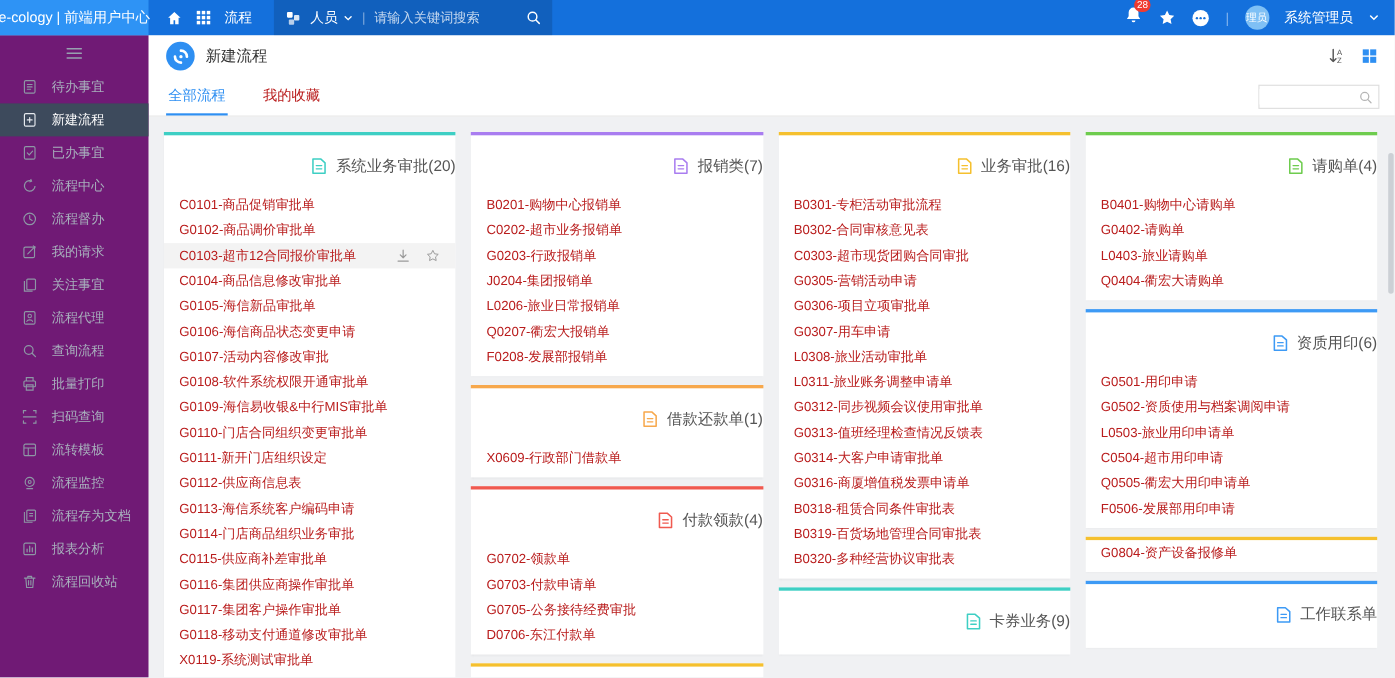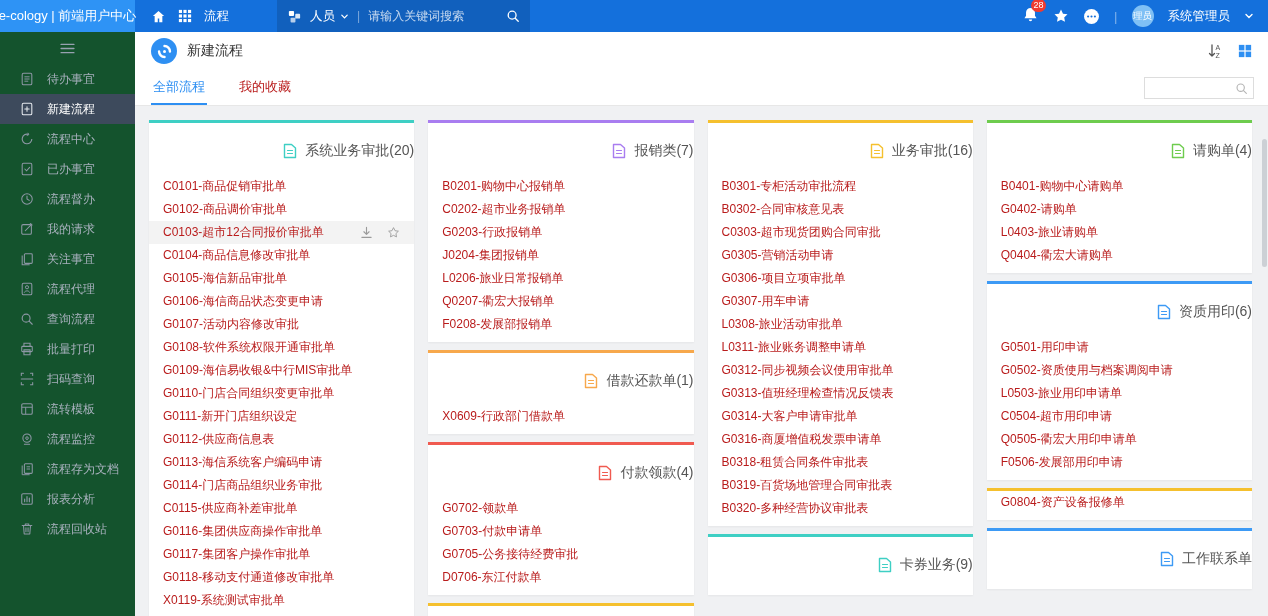--- a/index.html
+++ b/index.html
@@ -5,36 +5,36 @@
   * { margin:0; padding:0; box-sizing:border-box; }
   html,body { width:1268px; height:616px; overflow:hidden; }
   body { font-family:"Liberation Sans","DejaVu Sans",sans-serif; background:#f0f1f3; }
   .app { position:relative; width:1268px; height:616px; overflow:hidden; }
 
   
   .topbar { position:absolute; top:0; left:0; right:0; height:32px; background:#1470dc; display:flex; align-items:center; color:#fff; z-index:30; }
   .logo { width:135px; height:32px; background:#2e93f5; display:flex; align-items:center; justify-content:center; font-size:13px; white-space:nowrap; cursor:pointer; }
   .tb-left { display:flex; align-items:center; gap:12px; padding-left:16px; }
   .tb-left .nav-label { font-size:12.5px; }
-  .tb-search { display:flex; align-items:center; margin-left:48px; height:32px; background:rgba(0,0,0,0.14); padding:0 10px; gap:8px; }
+  .tb-search { display:flex; align-items:center; margin-left:20px; height:32px; background:rgba(0,0,0,0.14); padding:0 10px; gap:8px; }
   .tb-search .sep { color:rgba(255,255,255,.45); font-size:12px; }
   .tb-search input { background:transparent; border:none; outline:none; color:#fff; font-size:12px; width:130px; font-family:inherit; }
   .tb-search input::placeholder { color:rgba(255,255,255,.75); }
   .tb-select { display:flex; align-items:center; gap:5px; font-size:12.5px; cursor:pointer; }
   .tb-right { margin-left:auto; display:flex; align-items:center; gap:14px; padding-right:14px; }
   .tb-right .sep { color:rgba(255,255,255,.45); font-size:13px; }
   .bell-wrap { position:relative; cursor:pointer; }
   .badge { position:absolute; top:-7px; left:9px; background:#f03b30; color:#fff; font-size:9px; line-height:13px; min-width:15px; text-align:center; border-radius:8px; padding:0 2px; }
   .avatar { width:22px; height:22px; border-radius:50%; background:#7fc0f5; color:#fff; font-size:9.5px; display:flex; align-items:center; justify-content:center; cursor:pointer; }
   .username { font-size:12.5px; cursor:pointer; }
   .icn { display:inline-flex; align-items:center; justify-content:center; }
   .icn svg { display:block; }
 
   
-  .sidebar { position:absolute; top:32px; left:0; bottom:0; width:135px; background:#14532d; z-index:20; }
+  .sidebar { position:absolute; top:32px; left:0; bottom:0; width:135px; background:#701a75; z-index:20; }
   .collapse-row { height:32px; display:flex; align-items:center; justify-content:center; color:#97a1b0; cursor:pointer; }
   .side-item { height:30px; display:flex; align-items:center; gap:13px; padding-left:20px; color:#a8b1bd; font-size:12px; cursor:pointer; white-space:nowrap; }
   .side-item .icn { color:#8d97a5; }
   .side-item.selected { background:#3d4a5c; color:#fff; }
   .side-item.selected .icn { color:#e6eaef; }
 
   
   .main { position:absolute; top:32px; left:135px; right:0; bottom:0; }
   .page-header { height:38px; background:#fff; display:flex; align-items:center; padding:0 16px; }
   .title-icon { width:26px; height:26px; border-radius:50%; background:#2e8ff2; display:flex; align-items:center; justify-content:center; }
@@ -177,34 +177,34 @@
             <svg width="14" height="14" viewBox="0 0 16 16">
               <rect x="2.5" y="1.5" width="11" height="13" rx="1.5" fill="none" stroke="currentColor" stroke-width="1.2"></rect>
               <path d="M8 5.5v5M5.5 8h5" stroke="currentColor" stroke-width="1.2" stroke-linecap="round"></path>
             </svg>
           </span>
           <span>新建流程</span>
         </div>
         <div class="side-item">
           <span class="icn">
             <svg width="14" height="14" viewBox="0 0 16 16">
+              <rect x="2.5" y="1.5" width="11" height="13" rx="1.5" fill="none" stroke="currentColor" stroke-width="1.2"></rect>
+              <path d="M5.5 8l2 2 3.5-3.8" fill="none" stroke="currentColor" stroke-width="1.2" stroke-linecap="round"></path>
+            </svg>
+          </span>
+          <span>已办事宜</span>
+        </div>
+        <div class="side-item">
+          <span class="icn">
+            <svg width="14" height="14" viewBox="0 0 16 16">
               <path d="M13.5 8A5.5 5.5 0 1 1 9.6 2.7" fill="none" stroke="currentColor" stroke-width="1.3"></path>
               <path d="M9 .9l1 2.2-2.3.9" fill="none" stroke="currentColor" stroke-width="1.1"></path>
             </svg>
           </span>
           <span>流程中心</span>
-        </div>
-        <div class="side-item">
-          <span class="icn">
-            <svg width="14" height="14" viewBox="0 0 16 16">
-              <rect x="2.5" y="1.5" width="11" height="13" rx="1.5" fill="none" stroke="currentColor" stroke-width="1.2"></rect>
-              <path d="M5.5 8l2 2 3.5-3.8" fill="none" stroke="currentColor" stroke-width="1.2" stroke-linecap="round"></path>
-            </svg>
-          </span>
-          <span>已办事宜</span>
         </div>
         <div class="side-item">
           <span class="icn">
             <svg width="14" height="14" viewBox="0 0 16 16">
               <circle cx="8" cy="8" r="6" fill="none" stroke="currentColor" stroke-width="1.2"></circle>
               <path d="M8 4.5V8l2.5 1.6" fill="none" stroke="currentColor" stroke-width="1.2" stroke-linecap="round"></path>
             </svg>
           </span>
           <span>流程督办</span>
         </div>

